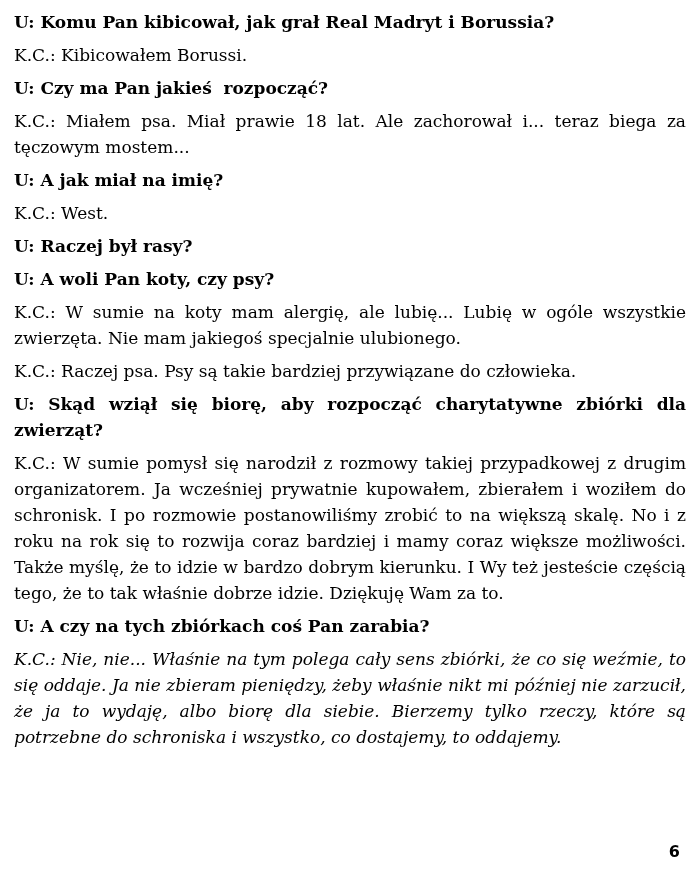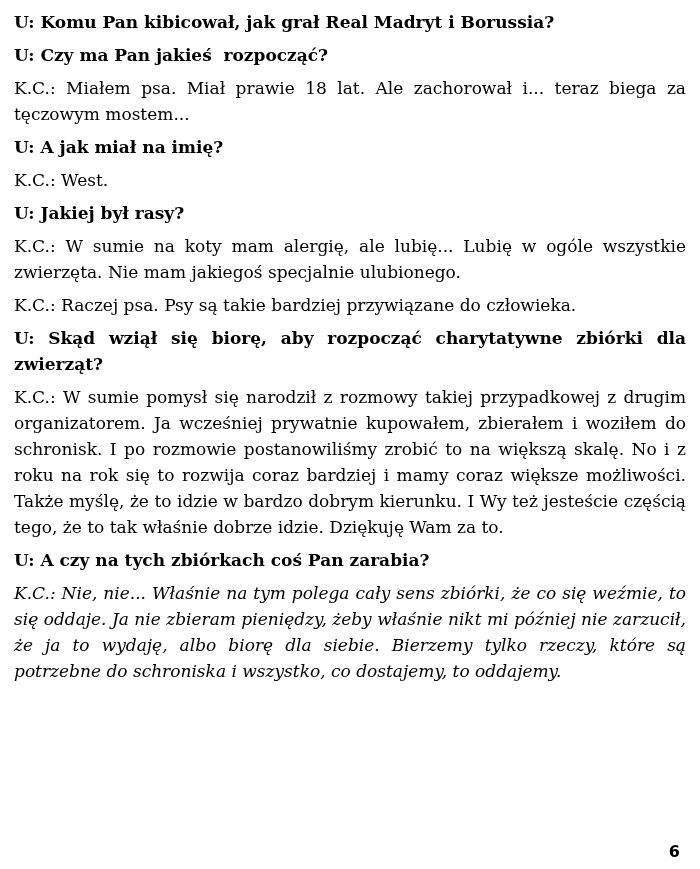--- a/index.html
+++ b/index.html
@@ -43,29 +43,31 @@
     background: #ffffff;
     padding-left: 6px;
   }
 </style>
 </head>
 <body>
 
 <main class="page">
 
   <p class="question">U: Komu Pan kibicował, jak grał Real Madryt i Borussia?</p>
+  <p class="answer">K.C.: Kibicowałem Borussi.</p>
 
   <p class="question">U: Czy ma Pan jakieś  rozpocząć?</p>
   <p class="answer">K.C.: Miałem psa. Miał prawie 18 lat. Ale zachorował i... teraz biega za tęczowym mostem...</p>
 
   <p class="question">U: A jak miał na imię?</p>
   <p class="answer">K.C.: West.</p>
 
-  <p class="question">U: Jakiej był rasy?</p>
+  <p class="question">U: Raczej był rasy?</p>
 
+  <p class="question">U: A woli Pan koty, czy psy?</p>
   <p class="answer">K.C.: W sumie na koty mam alergię, ale lubię... Lubię w ogóle wszystkie zwierzęta. Nie mam jakiegoś specjalnie ulubionego.</p>
 
   <p class="answer">K.C.: Raczej psa. Psy są takie bardziej przywiązane do człowieka.</p>
 
   <p class="question">U: Skąd wziął się biorę, aby rozpocząć charytatywne zbiórki dla zwierząt?</p>
   <p class="answer">K.C.: W sumie pomysł się narodził z rozmowy takiej przypadkowej z drugim organizatorem. Ja wcześniej prywatnie kupowałem, zbierałem i woziłem do schronisk. I po rozmowie postanowiliśmy zrobić to na większą skalę. No i z roku na rok się to rozwija coraz bardziej i mamy coraz większe możliwości. Także myślę, że to idzie w bardzo dobrym kierunku. I Wy też jesteście częścią tego, że to tak właśnie dobrze idzie. Dziękuję Wam za to.</p>
 
   <p class="question">U: A czy na tych zbiórkach coś Pan zarabia?</p>
   <p class="answer">K.C.: Nie, nie... Właśnie na tym polega cały sens zbiórki, że co się weźmie, to się oddaje. Ja nie zbieram pieniędzy, żeby właśnie nikt mi później nie zarzucił, że ja to wydaję, albo biorę dla siebie. Bierzemy tylko rzeczy, które są potrzebne do schroniska i wszystko, co dostajemy, to oddajemy.</p>
 

